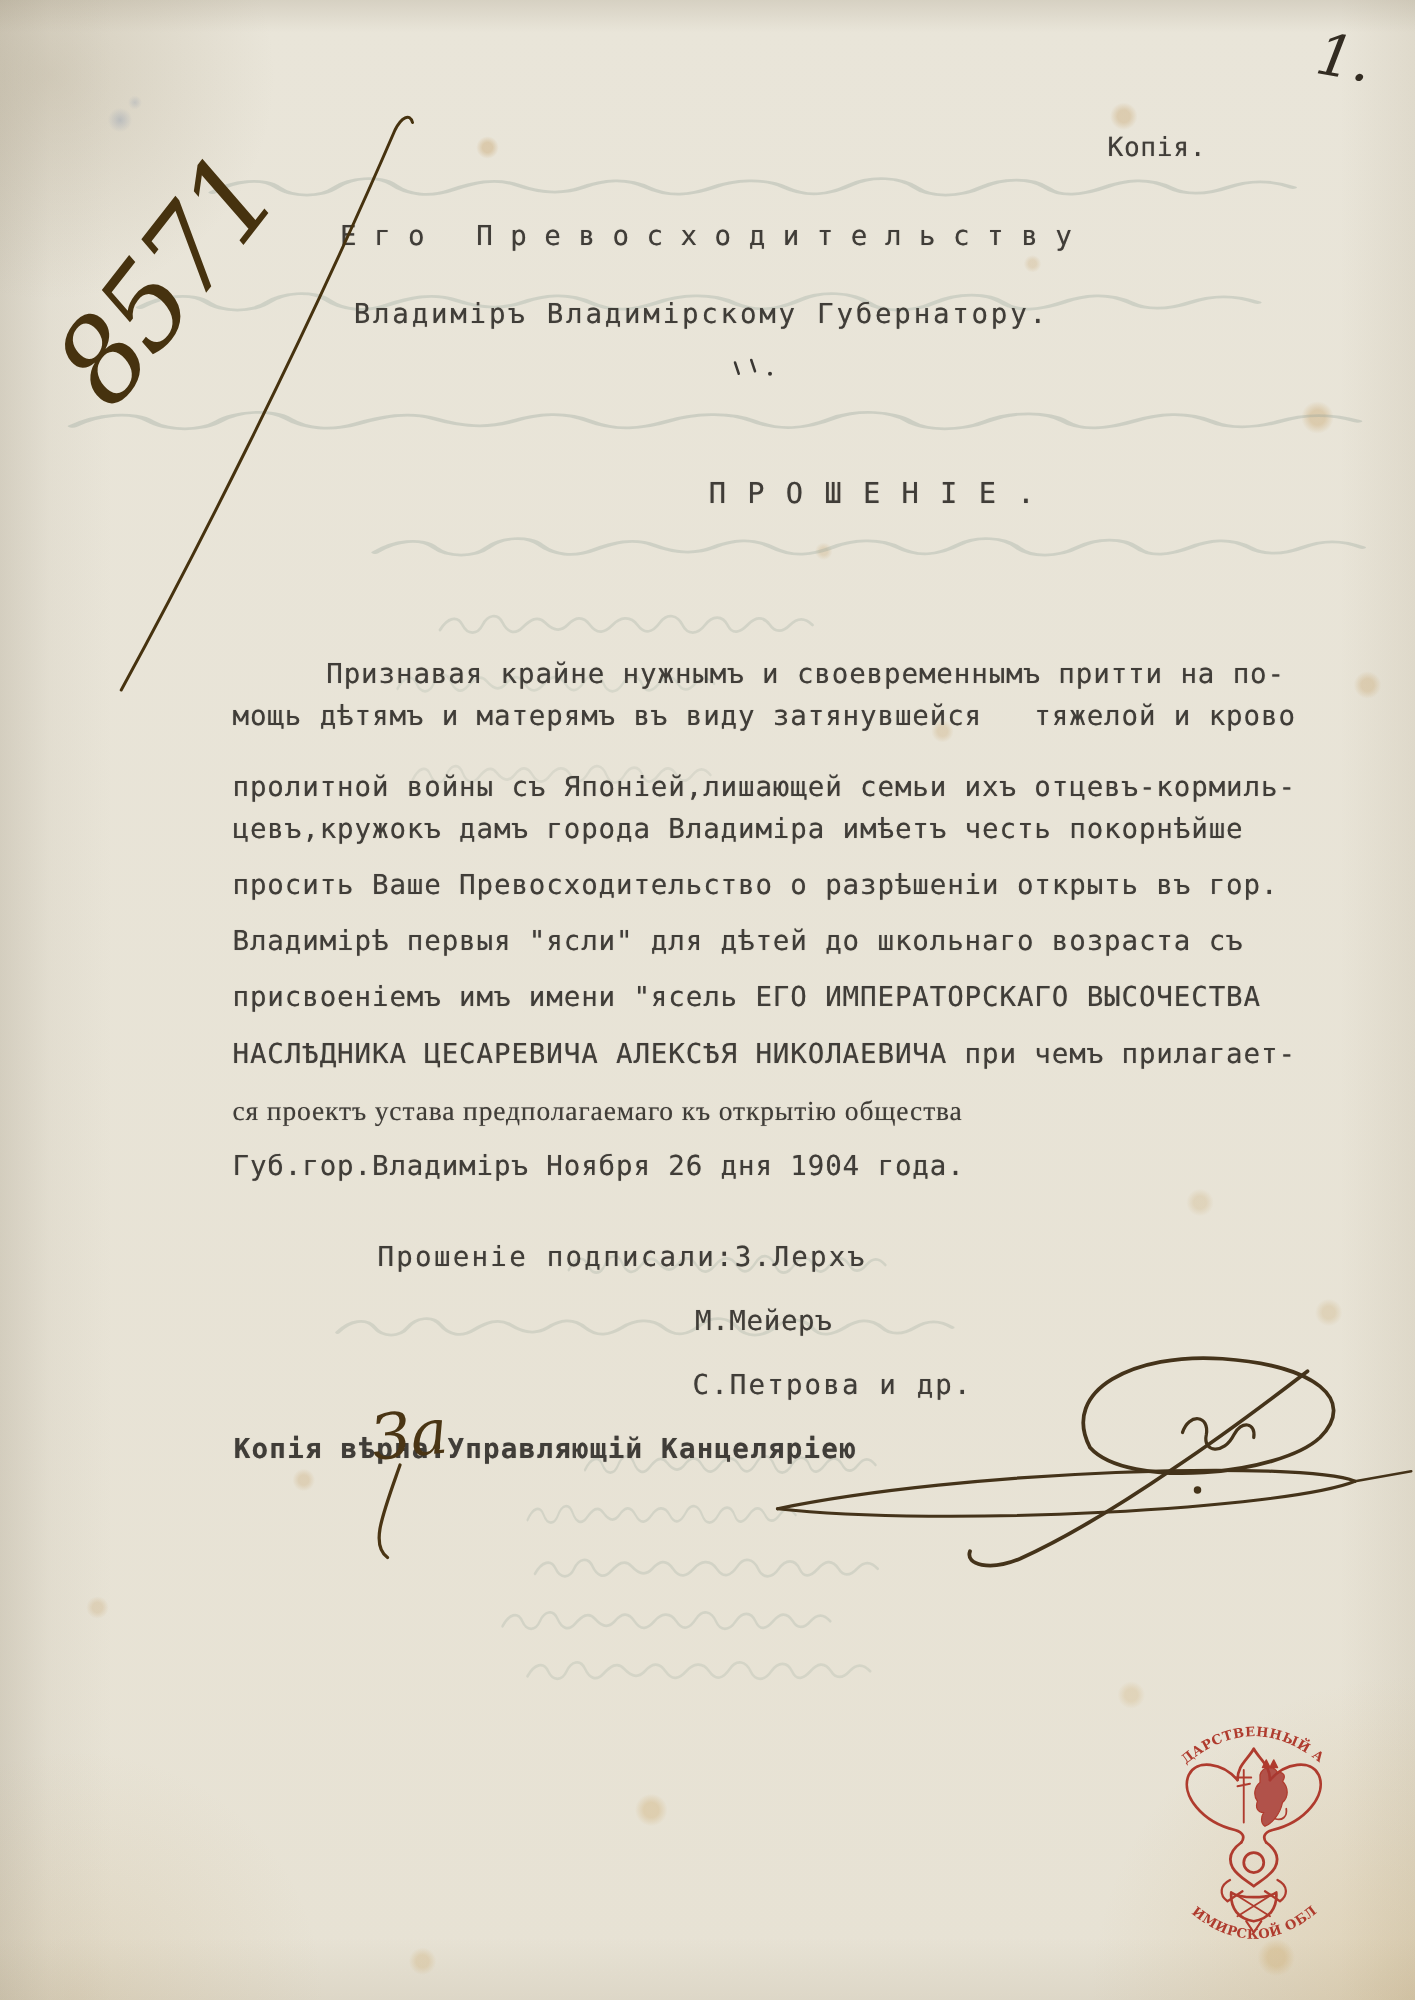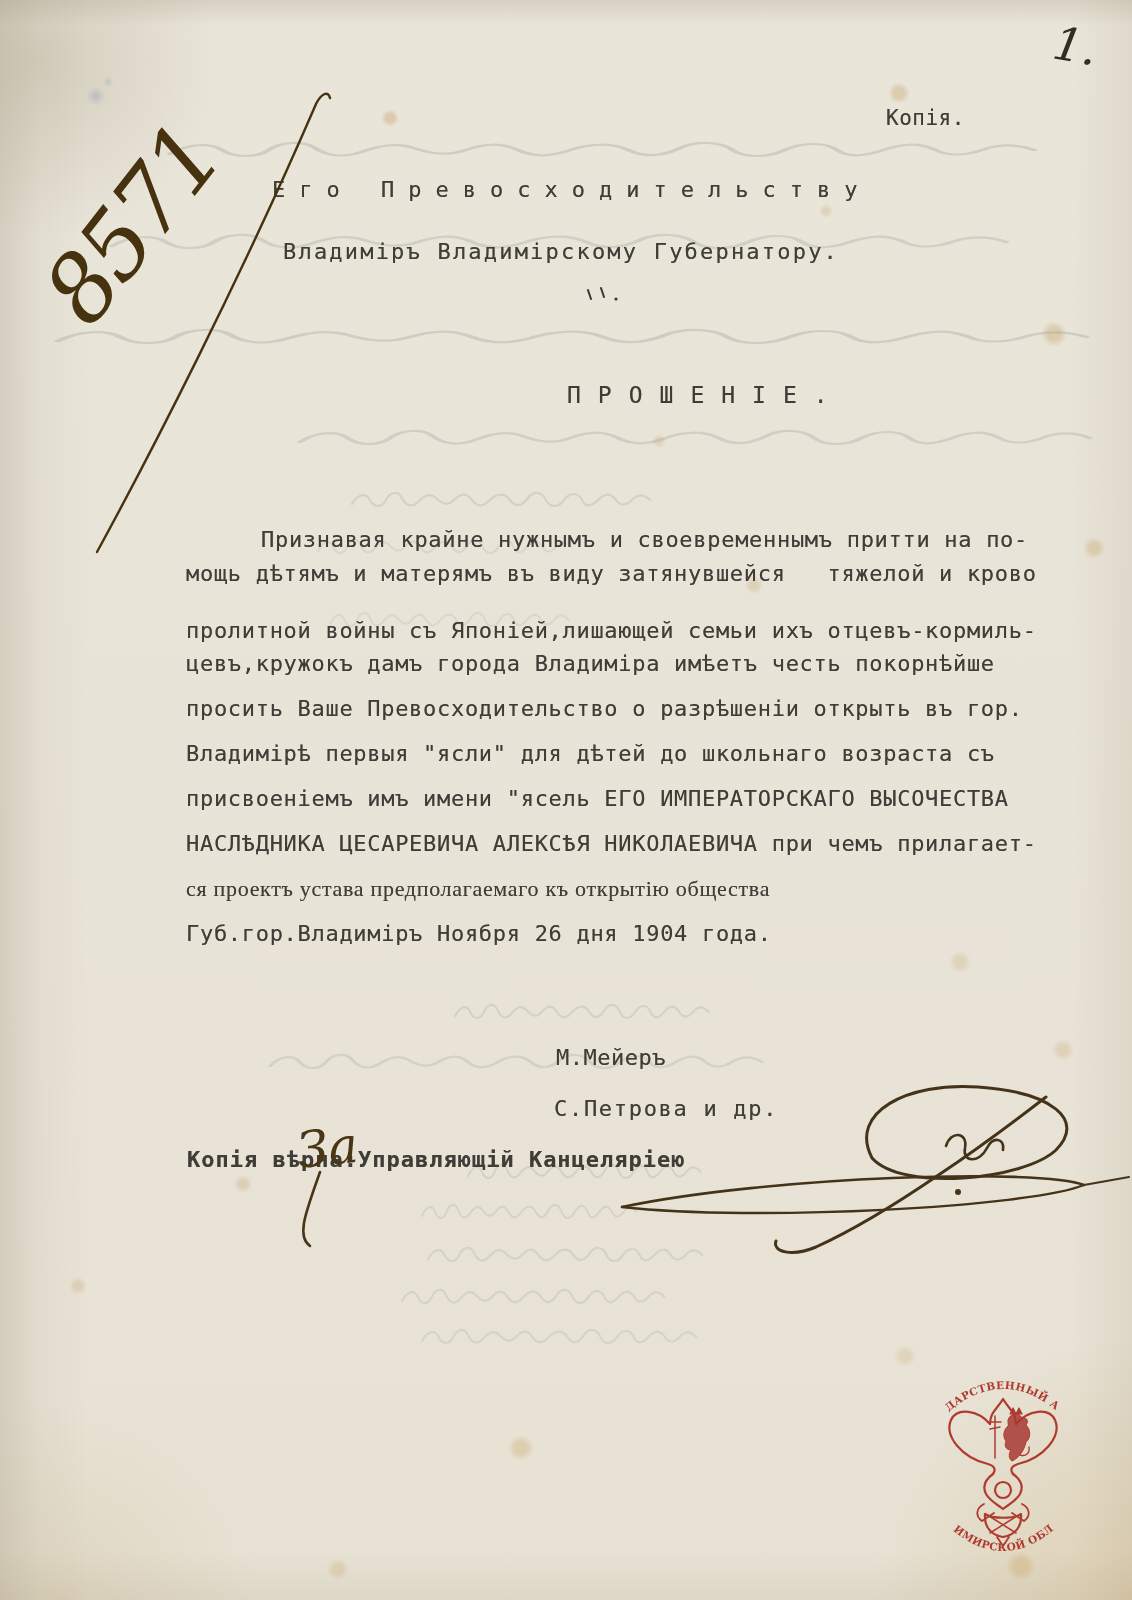--- a/index.html
+++ b/index.html
@@ -87,20 +87,21 @@
     <div class="typed" style="left:186px;top:607px;margin-top:12px;">пролитной войны съ Японіей,лишающей семьи ихъ отцевъ-кормиль-</div>
     <div class="typed" style="left:186px;top:652px;text-align:center;">цевъ,кружокъ дамъ города Владиміра имѣетъ честь покорнѣйше</div>
     <div class="typed" style="left:186px;top:697px;">просить Ваше Превосходительство о разрѣшеніи открыть въ гор.</div>
     <div class="typed" style="left:186px;top:742px;">Владимірѣ первыя "ясли" для дѣтей до школьнаго возраста съ</div>
     <div class="typed" style="left:186px;top:787px;">присвоеніемъ имъ имени "ясель ЕГО ИМПЕРАТОРСКАГО ВЫСОЧЕСТВА</div>
     <div class="typed" style="left:186px;top:832px;">НАСЛѢДНИКА ЦЕСАРЕВИЧА АЛЕКСѢЯ НИКОЛАЕВИЧА при чемъ прилагает-</div>
     <div class="typed" style="left:186px;top:877px;font-family:Liberation Serif, serif;">ся проектъ устава предполагаемаго къ открытію общества</div>
     <div class="typed" style="left:186px;top:922px;">Губ.гор.Владиміръ Ноября 26 дня 1904 года.</div>
   </div>
 
+  <div class="typed" style="left:302px;top:995px;letter-spacing:1.8px;">Прошеніе подписали:З.Лерхъ</div>
   <div class="typed" style="left:556px;top:1046px;letter-spacing:0.5px;">М.Мейеръ</div>
   <div class="typed" style="left:554px;top:1097px;letter-spacing:1.7px;">С.Петрова и др.</div>
 
   <div class="typed" style="left:187px;top:1148px;letter-spacing:1px;font-weight:bold;">Копія вѣрна:Управляющій Канцеляріею</div>
 
   <svg class="abs" width="1132" height="1600" viewBox="0 0 1132 1600" aria-hidden="true">
 
     <text transform="translate(1051 58) rotate(10)" font-family="DejaVu Serif,serif" font-style="italic" font-size="46" fill="#332c22">1.</text>
 
     <g>

